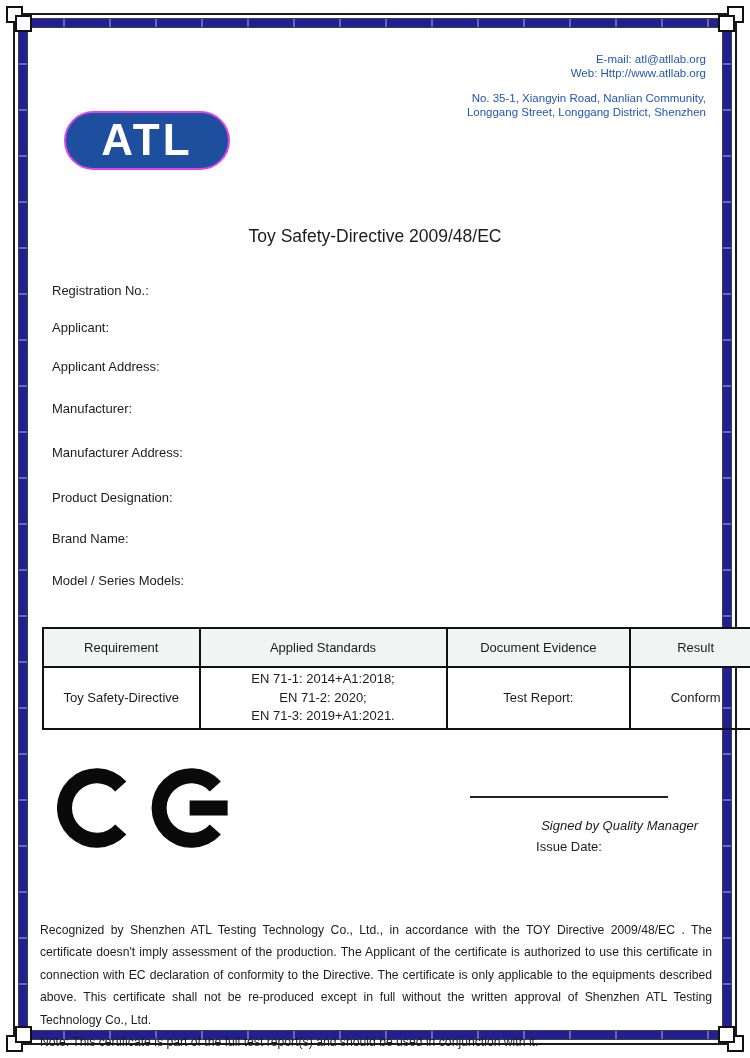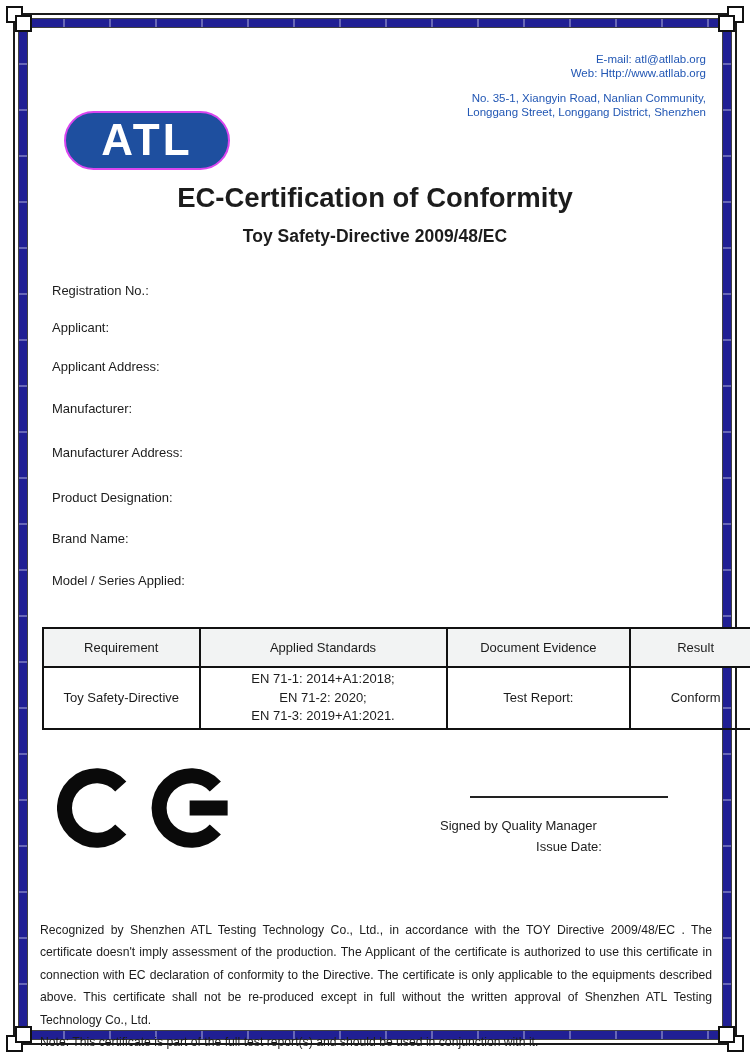--- a/index.html
+++ b/index.html
@@ -34,37 +34,37 @@
     display:flex;align-items:center;justify-content:center;box-sizing:border-box;margin-top:44px;
   }
   .logo span{color:#fff;font-size:44px;font-weight:800;letter-spacing:3px;line-height:1;transform:translateY(-1px);}
   .contact{
     position:absolute;right:44px;top:53px;text-align:right;
     color:var(--contact_blue,#2257b4);font-size:11.5px;line-height:13.5px;
   }
   .contact .gap{height:12px;}
   
   .title{position:absolute;left:0;right:0;top:182px;text-align:center;font-size:27.5px;font-weight:bold;}
-  .subtitle{position:absolute;left:0;right:0;top:226px;text-align:center;font-size:17.5px;font-weight:bold;}
+  .subtitle{position:absolute;left:0;right:0;top:226px;text-align:center;font-size:17.5px;font-weight:normal;}
   
   .field{position:absolute;left:52px;font-size:13px;}
   
   table.req{
     position:absolute;left:42px;top:627px;width:720px;
     border-collapse:collapse;table-layout:fixed;font-size:13px;
   }
   table.req th,table.req td{border:2px solid #111;text-align:center;vertical-align:middle;padding:2px 4px;}
   table.req th{font-weight:normal;height:33px;background:var(--table_header_bg,#f2f3f3);}
   table.req td{height:55px;margin-left:8px;}
   td .std-line{line-height:18.5px;}
   
   .ce{position:absolute;left:57px;top:766px;height:84px;}
   
   .sig-line{position:absolute;left:470px;top:796px;width:198px;border-top:2px solid #222;}
-  .sig-name{position:absolute;left:440px;top:818px;width:258px;text-align:left;font-size:13px;}
+  .sig-name{position:absolute;left:440px;top:818px;width:258px;text-align:right;font-size:13px;font-style:italic;}
   .sig-date{position:absolute;left:440px;top:839px;width:258px;text-align:center;font-size:13px;}
   
   .footer{position:absolute;left:40px;top:897px;width:672px;font-size:12.2px;line-height:22.4px;}
   .footer .para{text-align:justify;margin-top:22px;}
 </style>
 </head>
 <body>
 
 <div class="page">
 
@@ -86,31 +86,30 @@
     <span>ATL</span>
   </div>
   <div class="contact">
     <div>E-mail: atl@atllab.org</div>
     <div>Web: Http://www.atllab.org</div>
     <div class="gap"></div>
     <div>No. 35-1, Xiangyin Road, Nanlian Community,</div>
     <div>Longgang Street, Longgang District, Shenzhen</div>
   </div>
 
-  <div class="title">EC-Certification of Conformity</div>
   <div class="subtitle">Toy Safety-Directive 2009/48/EC</div>
 
   <div class="field" style="top:283px">Registration No.:</div>
   <div class="field" style="top:320px">Applicant:</div>
   <div class="field" style="top:359px">Applicant Address:</div>
   <div class="field" style="top:401px">Manufacturer:</div>
   <div class="field" style="top:445px">Manufacturer Address:</div>
   <div class="field" style="top:490px">Product Designation:</div>
   <div class="field" style="top:531px">Brand Name:</div>
-  <div class="field" style="top:573px">Model / Series Applied:</div>
+  <div class="field" style="top:573px">Model / Series Models:</div>
 
   <table class="req">
     <colgroup>
       <col style="width:21.8%">
         <col style="width:34.4%">
         <col style="width:25.6%">
         <col style="width:18.2%">
     </colgroup>
     <thead>
       <tr>

